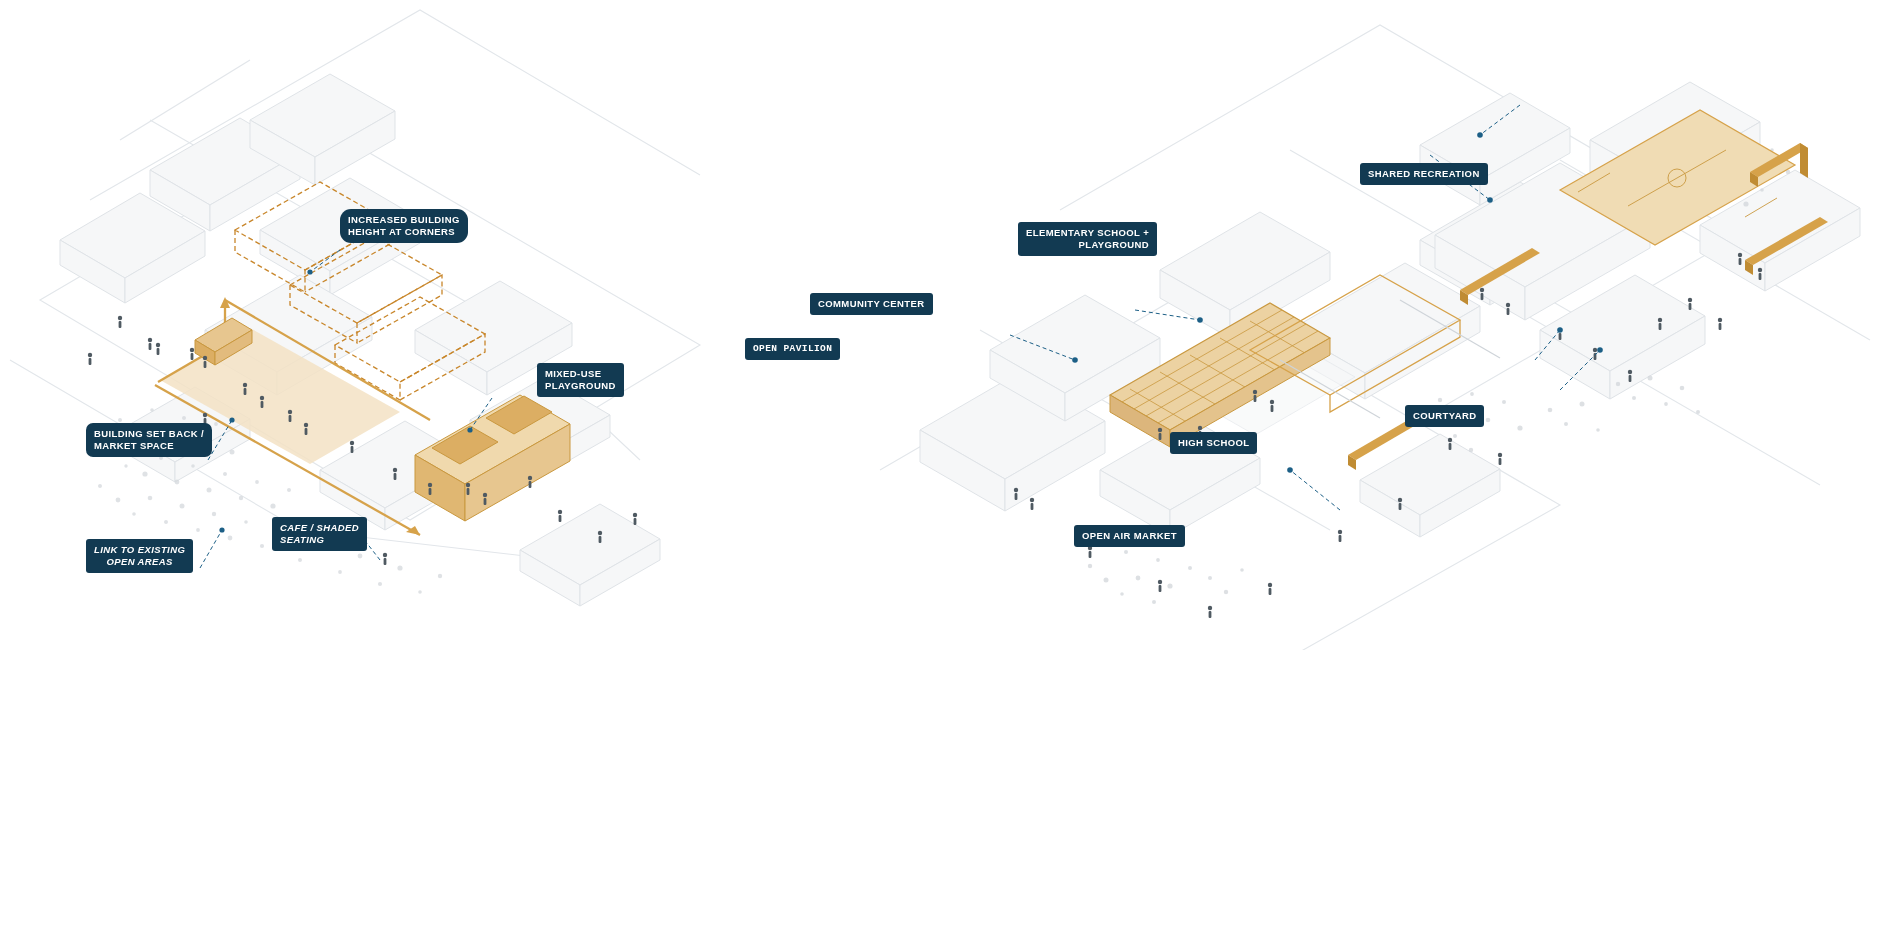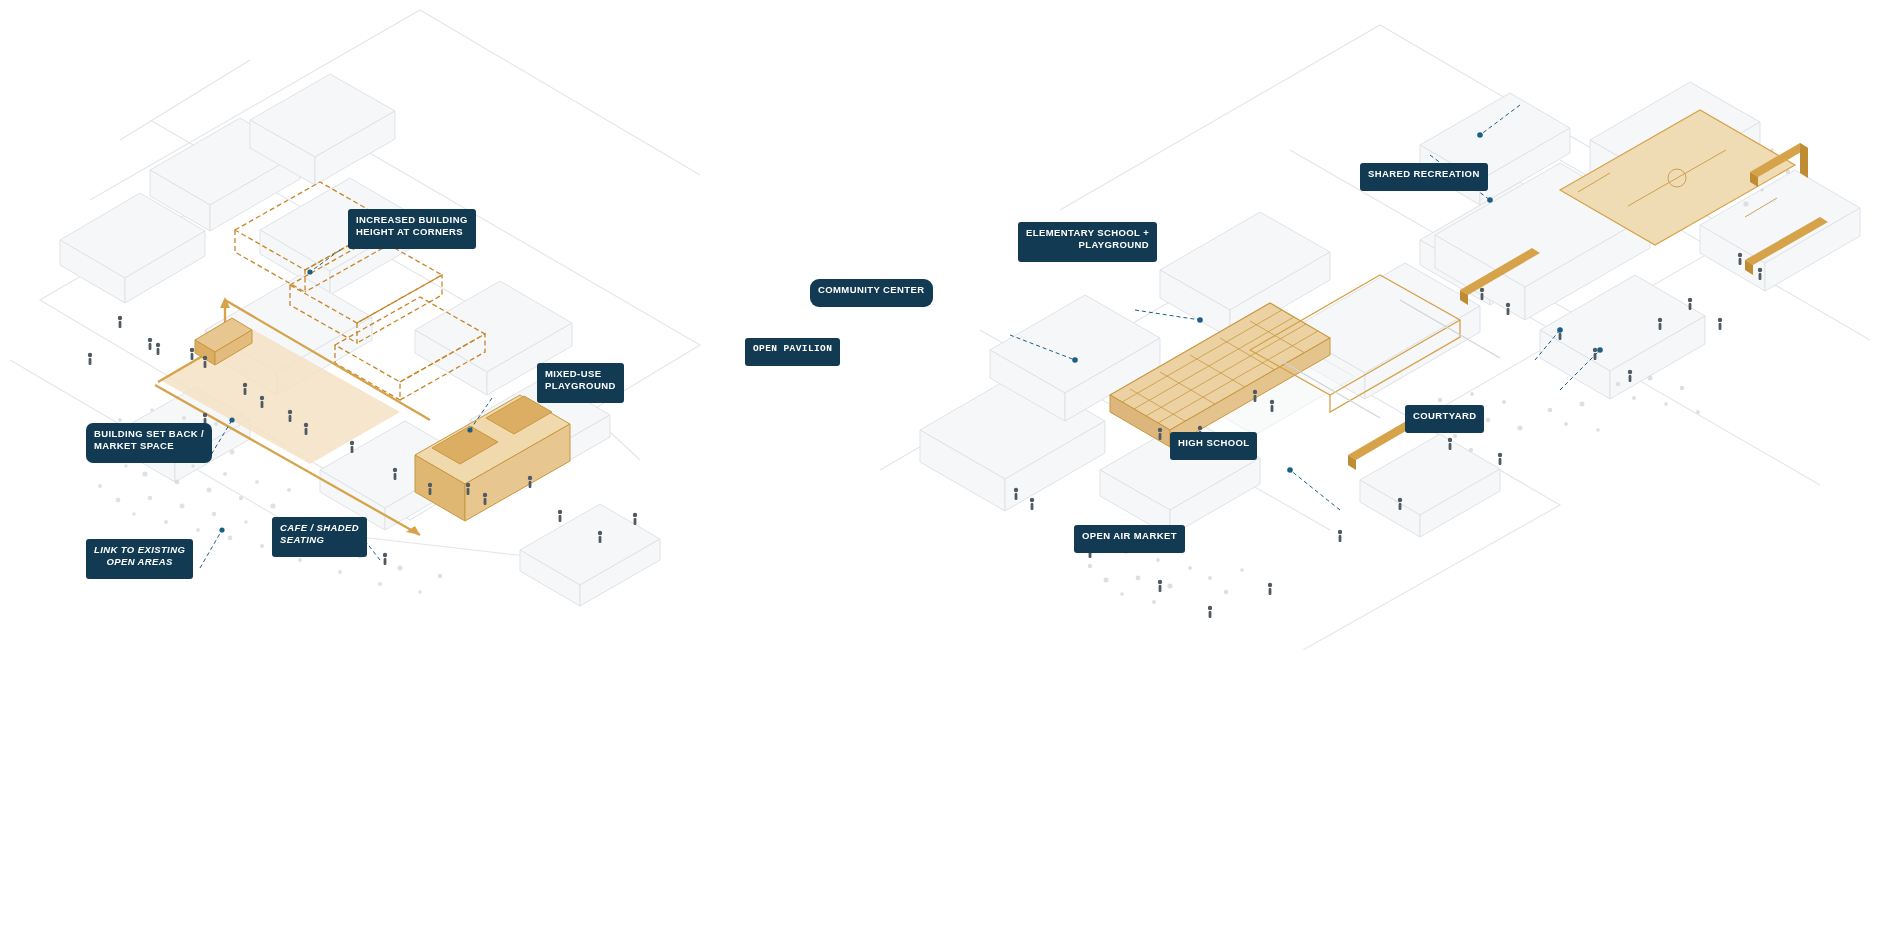--- a/index.html
+++ b/index.html
@@ -42,21 +42,21 @@
 
   
   .callout {
     position: absolute;
     background: #123a52;
     color: #ffffff;
     font-size: 9.5px;
     font-weight: bold;
     letter-spacing: 0.4px;
     line-height: 1.25;
-    padding: 5px 8px 11px 8px;
+    padding: 5px 8px 5px 8px;
     border-radius: 3px;
     white-space: pre-line;
     z-index: 6;
   }
   .callout.right  { text-align: right; }
   .callout.center { text-align: center; }
 
   
   .footer {
     position: absolute;
@@ -311,21 +311,21 @@
         <g fill="#1c5f86">
           <circle cx="310" cy="272" r="2.6"></circle>
           <circle cx="470" cy="430" r="2.6"></circle>
           <circle cx="232" cy="420" r="2.6"></circle>
           <circle cx="352" cy="524" r="2.6"></circle>
           <circle cx="222" cy="530" r="2.6"></circle>
         </g>
       </svg>
     </div>
 
-    <div class="callout" style="left:348px; top:209px;">INCREASED BUILDING
+    <div class="callout" style="left:340px; top:209px;border-radius:11px;">INCREASED BUILDING
 HEIGHT AT CORNERS</div>
     <div class="callout" style="left:537px; top:363px;">MIXED-USE
 PLAYGROUND</div>
     <div class="callout" style="left:86px; top:423px;border-radius:7px;">BUILDING SET BACK /
 MARKET SPACE</div>
     <div class="callout" style="left:272px; top:517px;font-style:italic;">CAFE / SHADED
 SEATING</div>
     <div class="callout center" style="left:86px; top:539px;font-style:italic;">LINK TO EXISTING
 OPEN AREAS</div>
 
@@ -652,21 +652,21 @@
           <circle cx="620" cy="135" r="2.8"></circle>
           <circle cx="740" cy="350" r="2.8"></circle>
           <circle cx="700" cy="330" r="2.8"></circle>
         </g>
       </svg>
     </div>
 
     <div class="callout" style="left:500px; top:163px;">SHARED RECREATION</div>
     <div class="callout right" style="left:158px; top:222px;">ELEMENTARY SCHOOL +
 PLAYGROUND</div>
-    <div class="callout" style="left:-50px; top:279px;border-radius:9px;">COMMUNITY CENTER</div>
+    <div class="callout" style="left:-50px; top:293px;">COMMUNITY CENTER</div>
     <div class="callout" style="left:-115px; top:338px;font-family:Liberation Mono, monospace;">OPEN PAVILION</div>
     <div class="callout" style="left:545px; top:405px;">COURTYARD</div>
     <div class="callout" style="left:310px; top:432px;">HIGH SCHOOL</div>
     <div class="callout" style="left:214px; top:525px;">OPEN AIR MARKET</div>
 
     <div class="footer">
 
       
 
       

